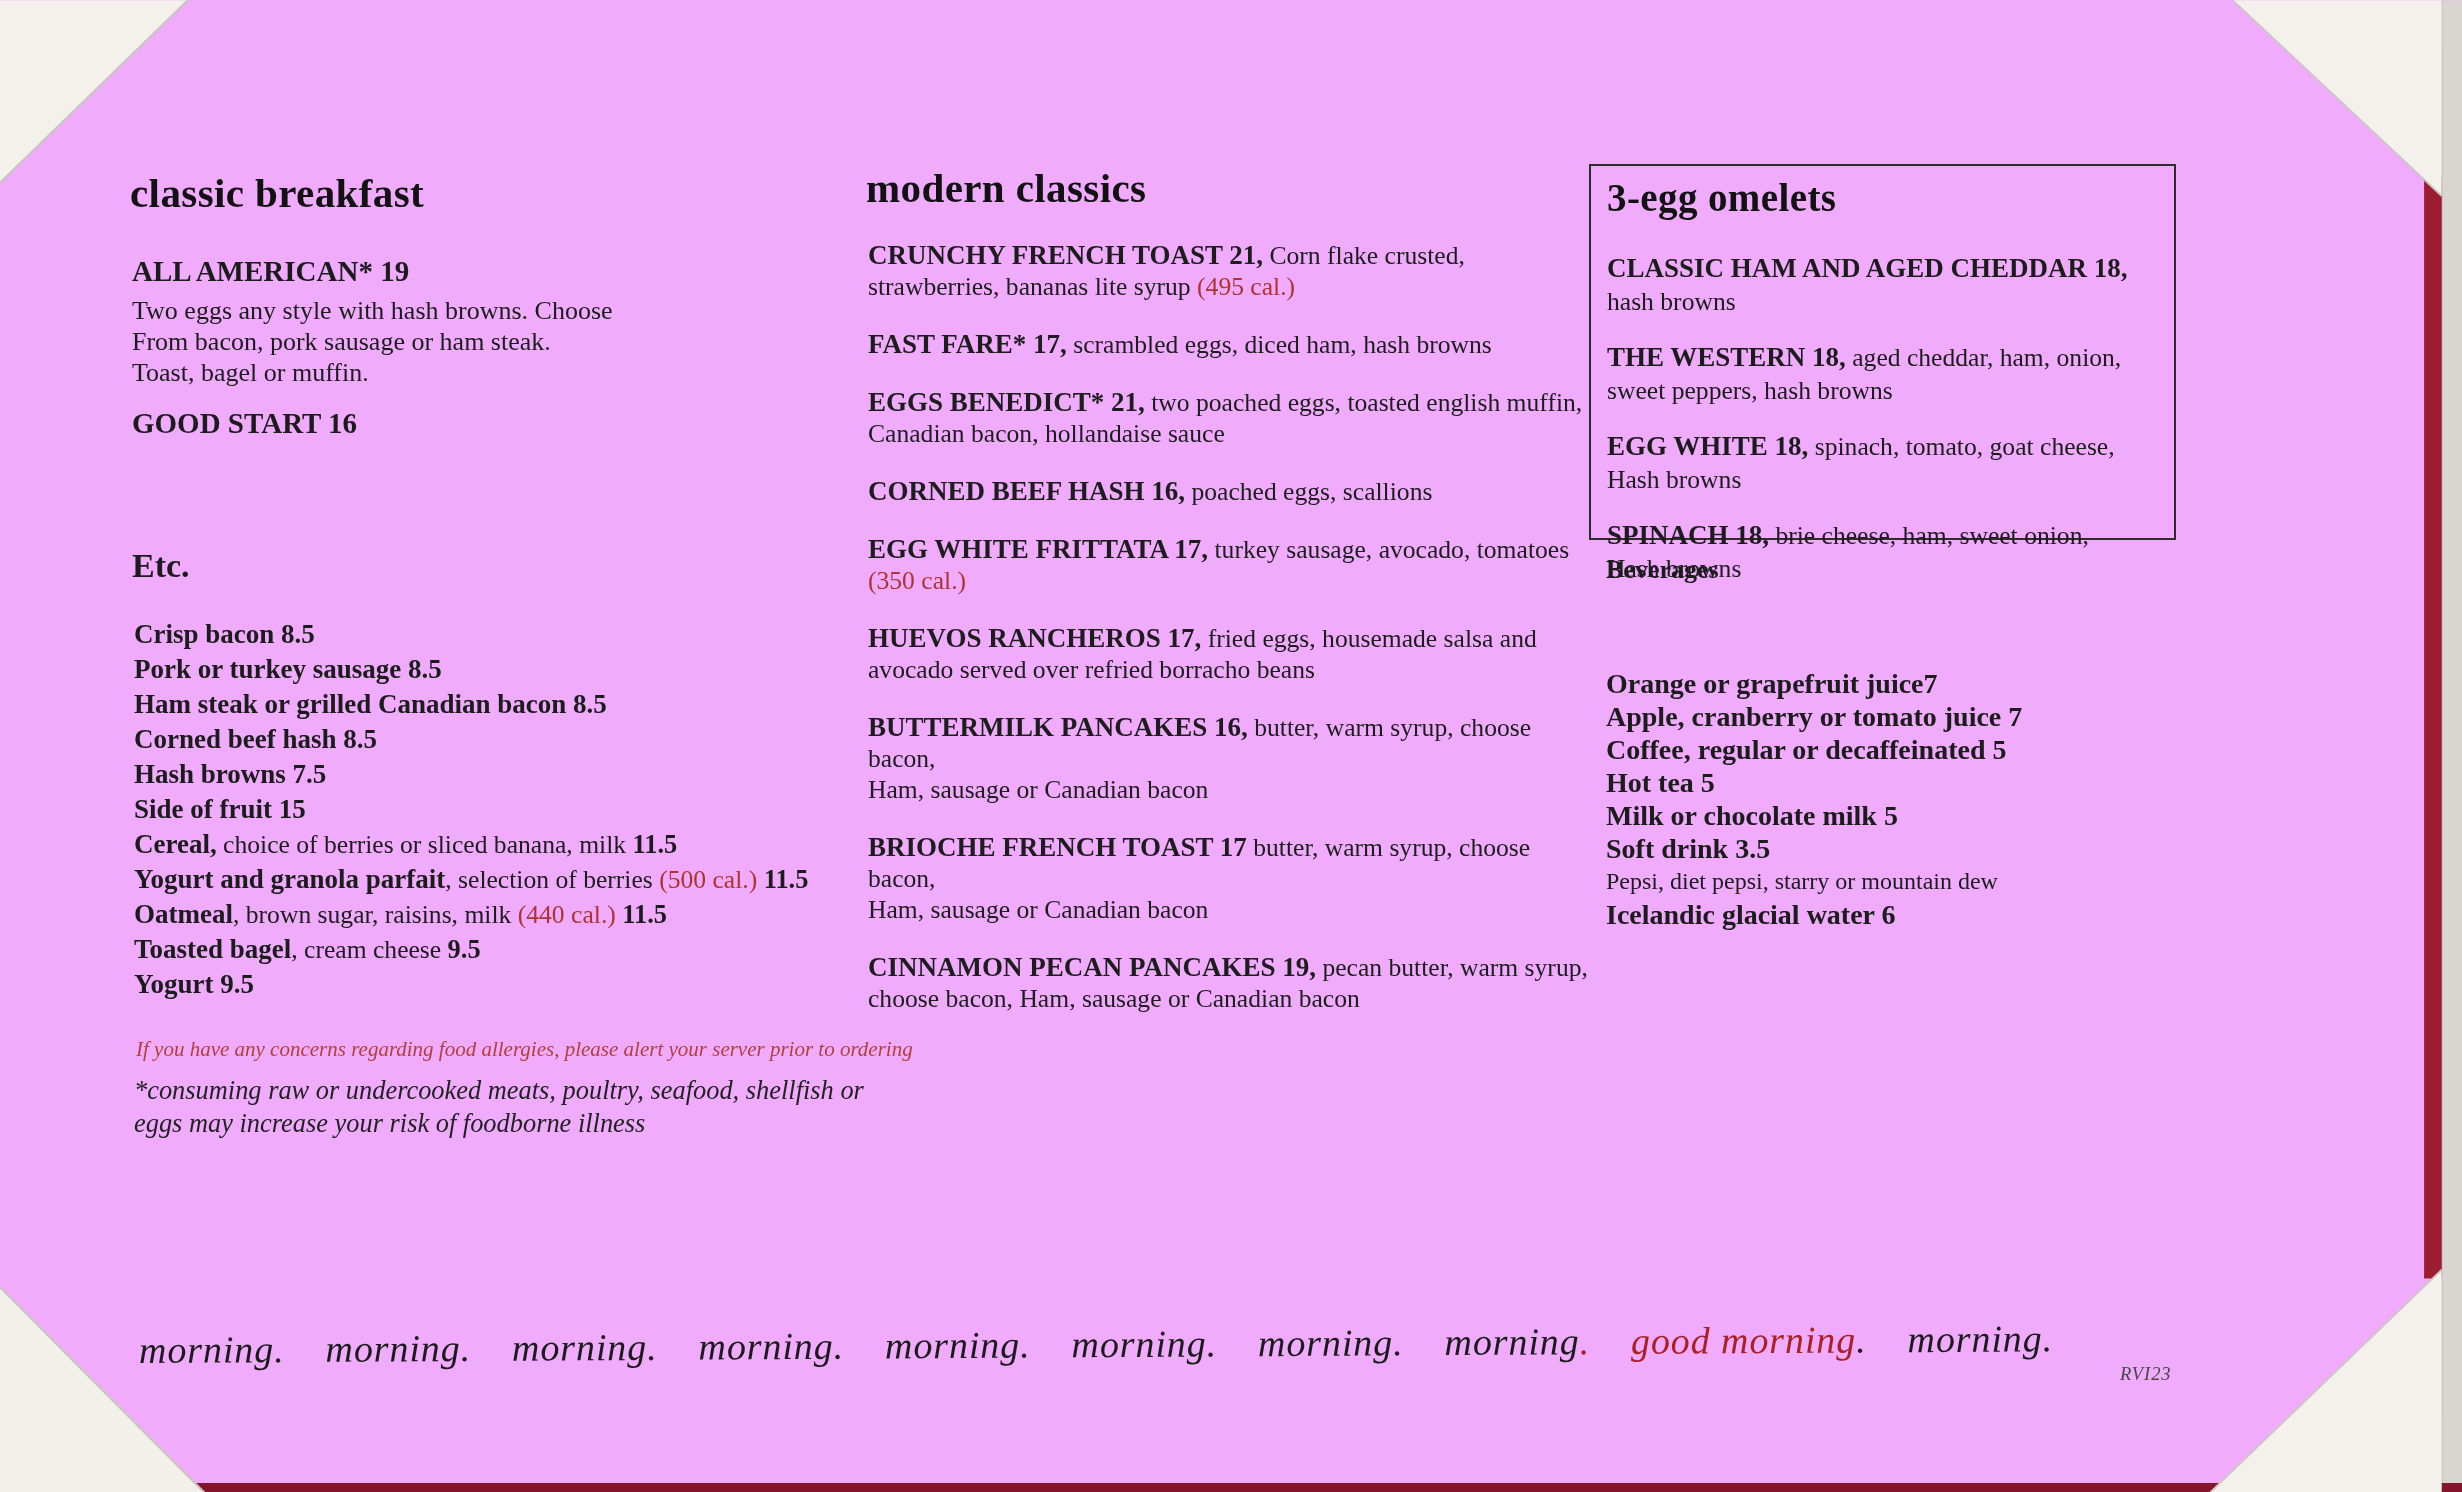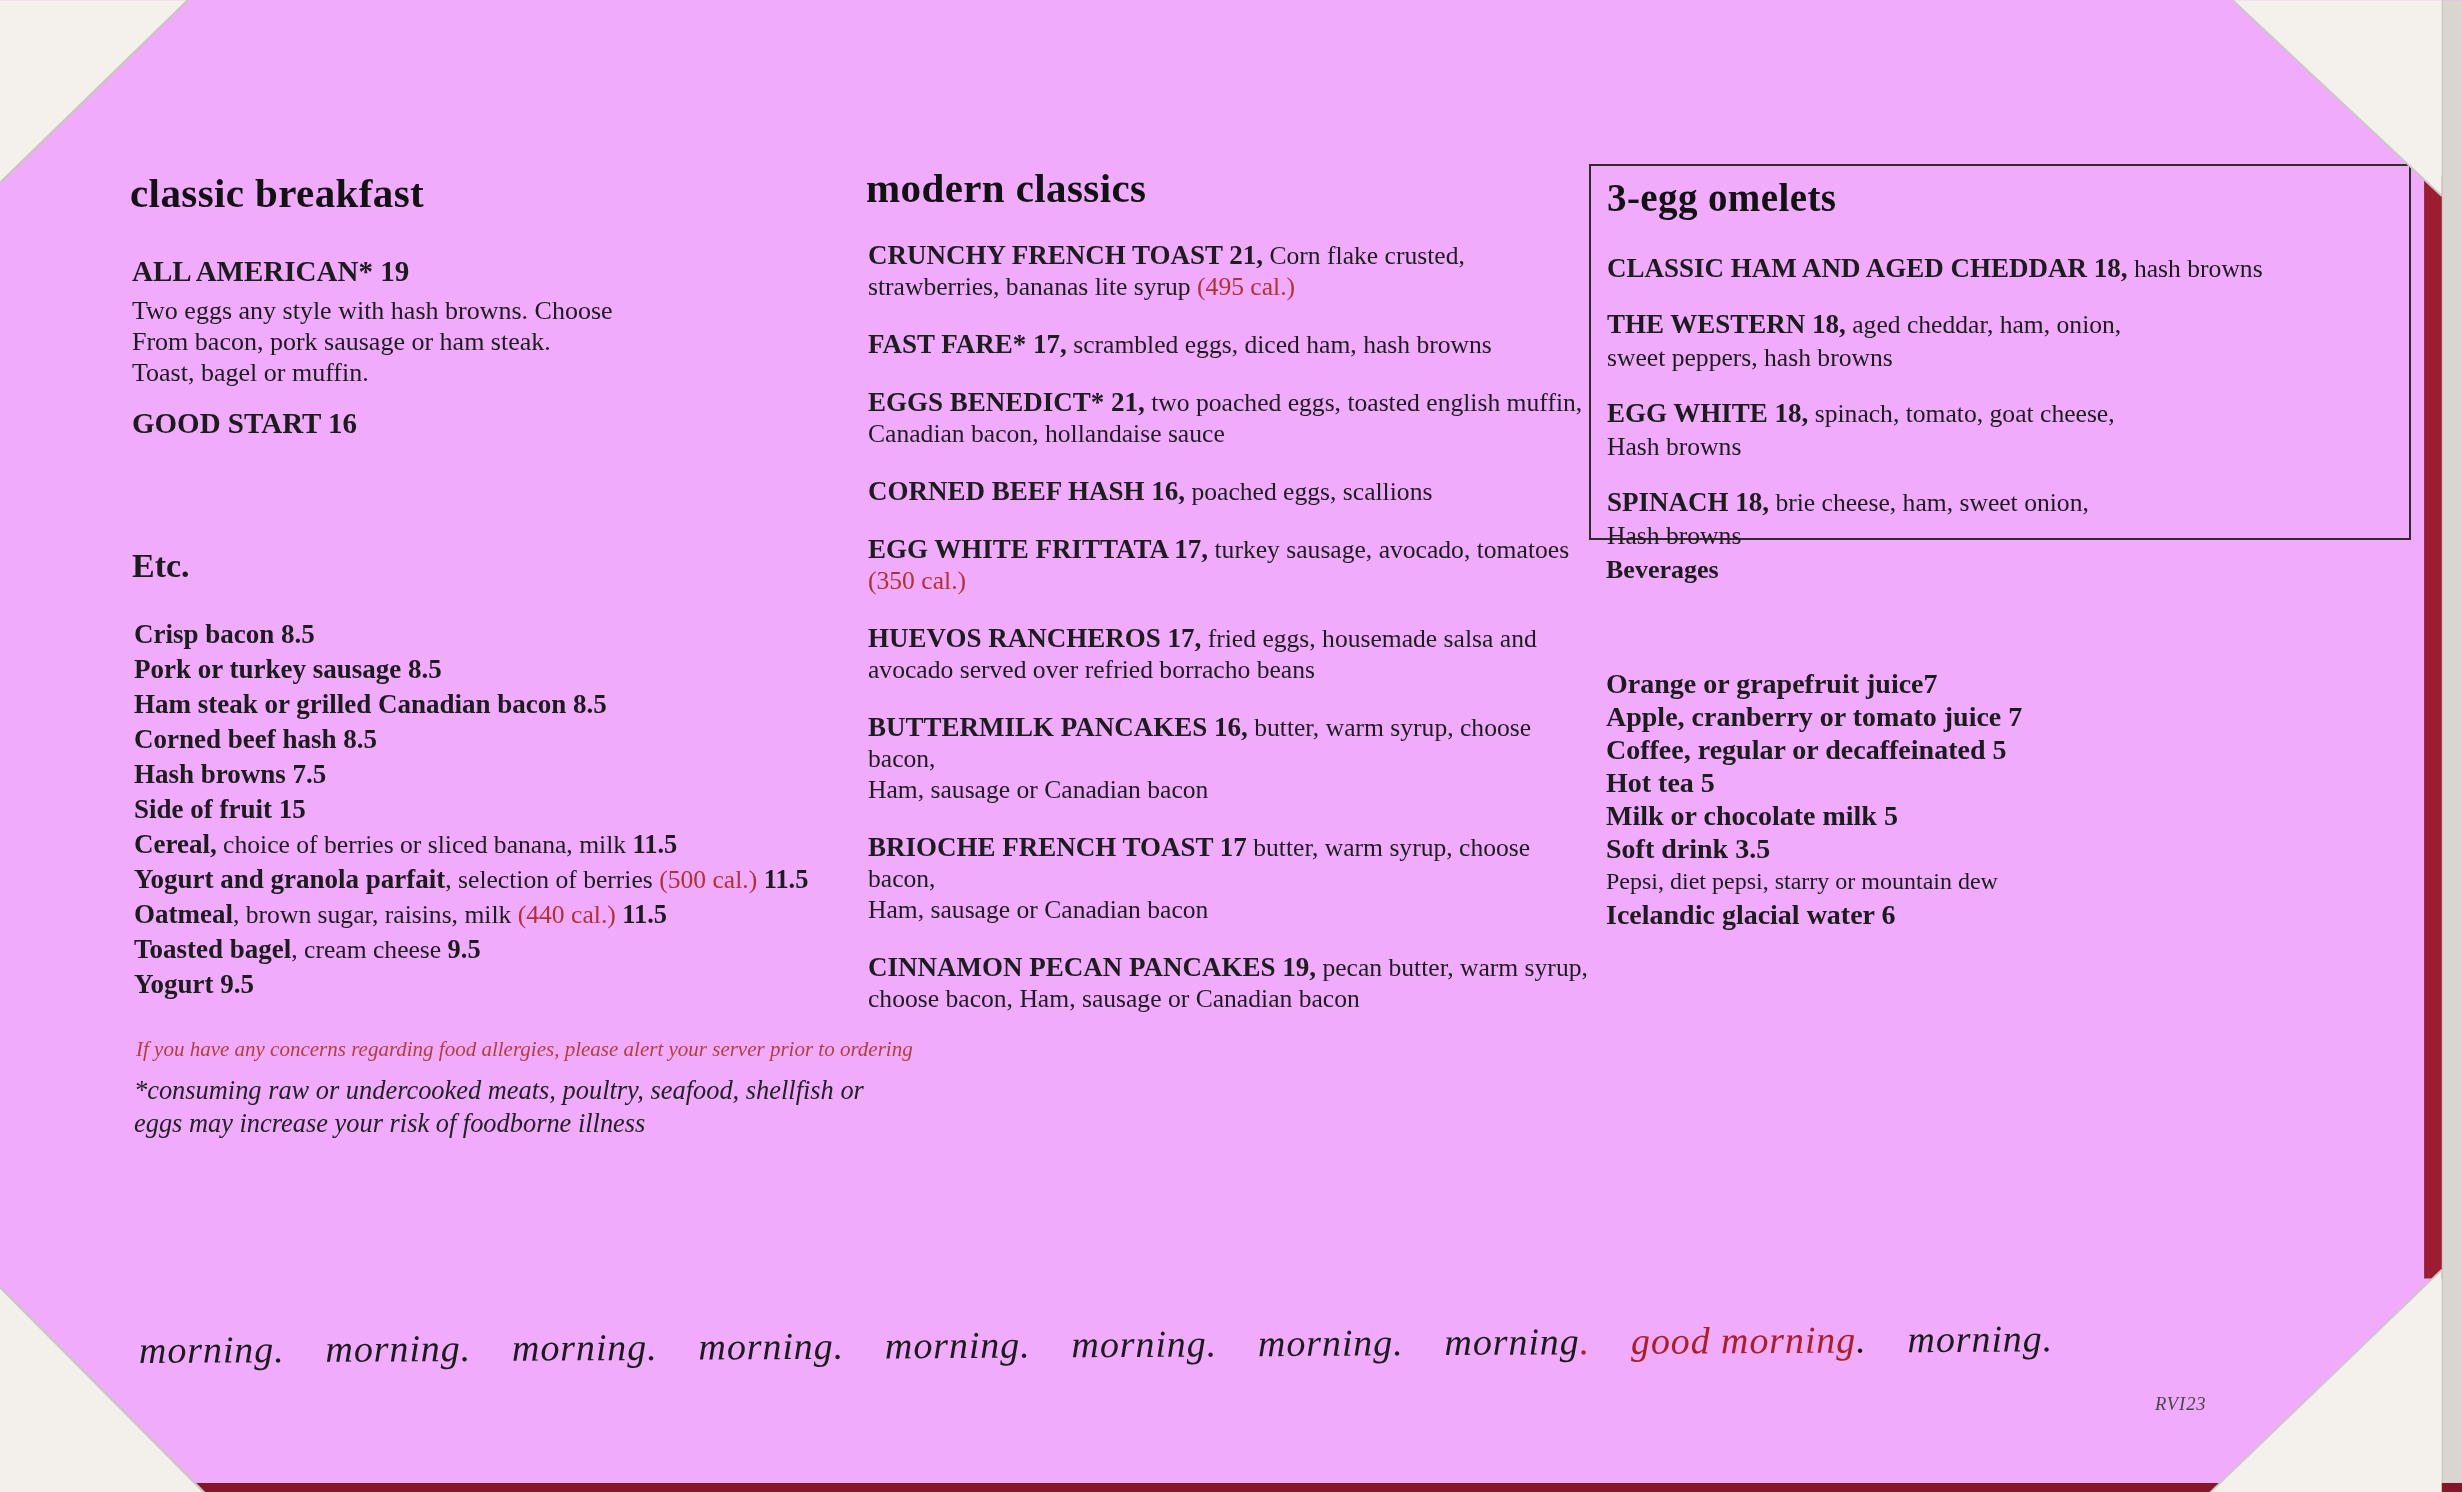--- a/index.html
+++ b/index.html
@@ -29,21 +29,21 @@
   .etc-line .p{font-size:26.4px;font-weight:bold;}
   .allergy{font-size:21px;font-style:italic;color:#b2403a;line-height:1.2;}
   .disclaimer{font-size:26.4px;font-style:italic;color:#222;line-height:33px;}
 
   
   .mc-item{margin-bottom:27px;font-size:25.6px;line-height:31px;color:#1d1d1d;}
   .mc-item .item-name{font-size:27px;font-weight:bold;}
 
   
   #omelet-box{
-    left:1589px;top:164px;width:822px;height:376px;
+    left:1589px;top:164px;width:587px;height:376px;
     border:2.6px solid #2e2c29;box-sizing:border-box;
     padding:12.3px 17.6px 0 16px;background:transparent;
   }
   .om-item{margin-bottom:23px;font-size:25.6px;line-height:33px;}
   .om-item .item-name{font-size:27px;font-weight:bold;}
 
   
   .bev-line{font-size:28px;font-weight:bold;line-height:33px;white-space:nowrap;}
   .bev-line.reg{font-size:24px;font-weight:normal;}
 
@@ -179,21 +179,21 @@
     <span>morning.</span>
     <span>morning.</span>
     <span>morning.</span>
     <span>morning.</span>
     <span>morning.</span>
     <span>morning.</span>
     <span><span>morning</span><span class="good">.</span></span>
     <span><span class="good">good morning</span><span class="darkdot">.</span></span>
     <span>morning.</span>
   </div>
-  <div class="abs" id="rvi" style="left:2120px;top:1394px;margin-left:35px;">RVI23</div>
+  <div class="abs" id="rvi" style="left:2120px;top:1364px;">RVI23</div>
 
   <svg class="deco" width="2462" height="1493" viewBox="0 0 2793 1693">
     <rect x="2770" y="0" width="23" height="1693" fill="#d9d6d2"></rect>
     <rect x="2768" y="0" width="3" height="1693" fill="#c1bdb8"></rect>
     <rect x="2750" y="200" width="20" height="1250" fill="#9c1c30"></rect>
     <rect x="0" y="1682" width="2793" height="11" fill="#84152a"></rect>
     <polygon points="0,0 213,0 0,207" fill="#f4f1ed"></polygon>
     <line x1="213" y1="0" x2="0" y2="207" stroke="#c9c5c0" stroke-width="2.5"></line>
     <polygon points="2533,0 2770,0 2770,222" fill="#f4f1ed"></polygon>
     <line x1="2533" y1="0" x2="2770" y2="222" stroke="#cbc7c2" stroke-width="2"></line>

